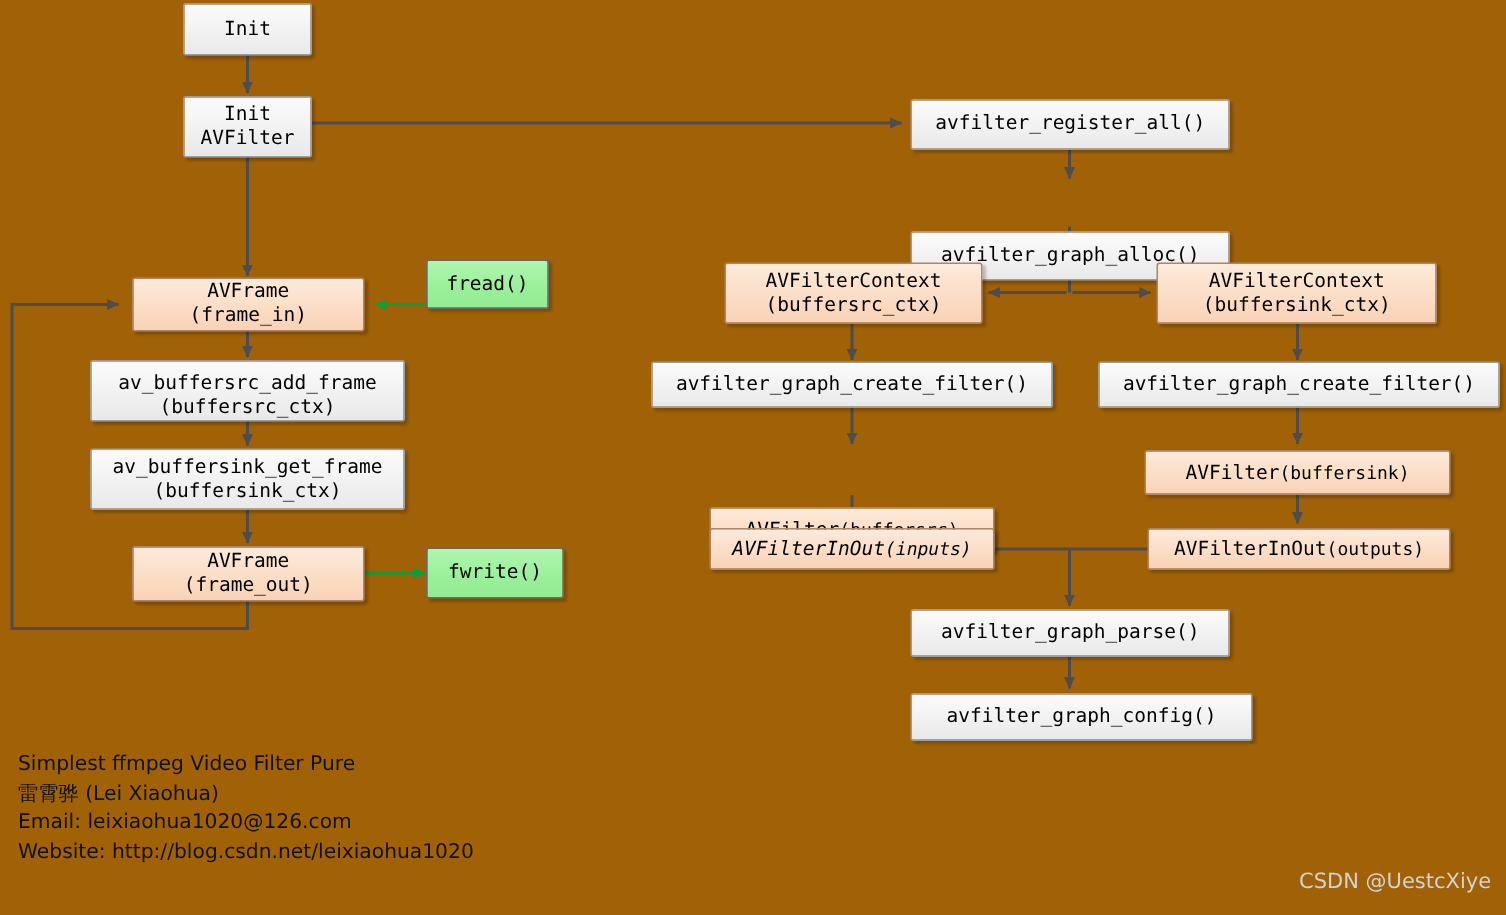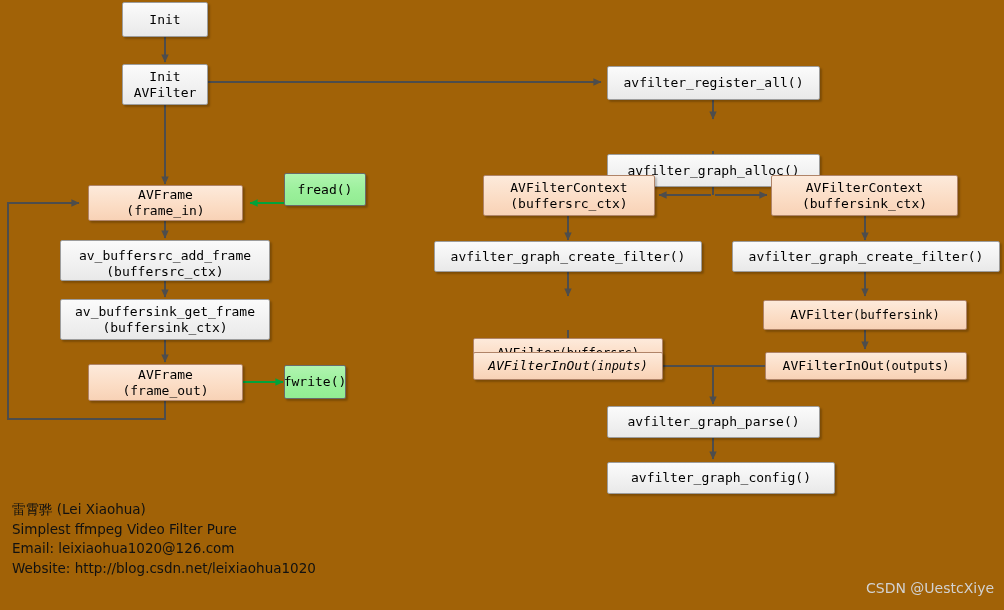--- a/index.html
+++ b/index.html
@@ -169,21 +169,21 @@
 
   <div class="node orange" style="left:88px; top:364px; width:155px; height:37px;">
     <span class="ln">AVFrame</span>
     <span class="ln">(frame_out)</span>
   </div>
 
   <div class="node green" style="left:284px; top:173px; width:82px; height:33px;">
     <span class="ln">fread()</span>
   </div>
 
-  <div class="node green" style="left:284px; top:365px; width:62px; height:34px;">
+  <div class="node green" style="left:284px; top:365px; width:92px; height:34px;">
     <span class="ln">fwrite()</span>
   </div>
 
   <div class="node grey" style="left:607px; top:66px; width:213px; height:34px;">
     <span class="ln">avfilter_register_all()</span>
   </div>
 
   <div class="node grey" style="left:607px; top:119px; width:213px; height:33px;margin-top:35px;">
     <span class="ln">avfilter_graph_alloc()</span>
   </div>
@@ -224,21 +224,21 @@
 
   <div class="node grey" style="left:607px; top:406px; width:213px; height:32px;">
     <span class="ln">avfilter_graph_parse()</span>
   </div>
 
   <div class="node grey" style="left:607px; top:462px; width:228px; height:32px;">
     <span class="ln">avfilter_graph_config()</span>
   </div>
 
   <div class="footer">
+    <div>Simplest ffmpeg Video Filter Pure</div>
     <div>雷霄骅 (Lei Xiaohua)</div>
-    <div>Simplest ffmpeg Video Filter Pure</div>
     <div>Email: leixiaohua1020@126.com</div>
     <div>Website: http://blog.csdn.net/leixiaohua1020</div>
   </div>
 
   <div class="watermark">CSDN @UestcXiye</div>
 
 </div>
 
 </body></html>

